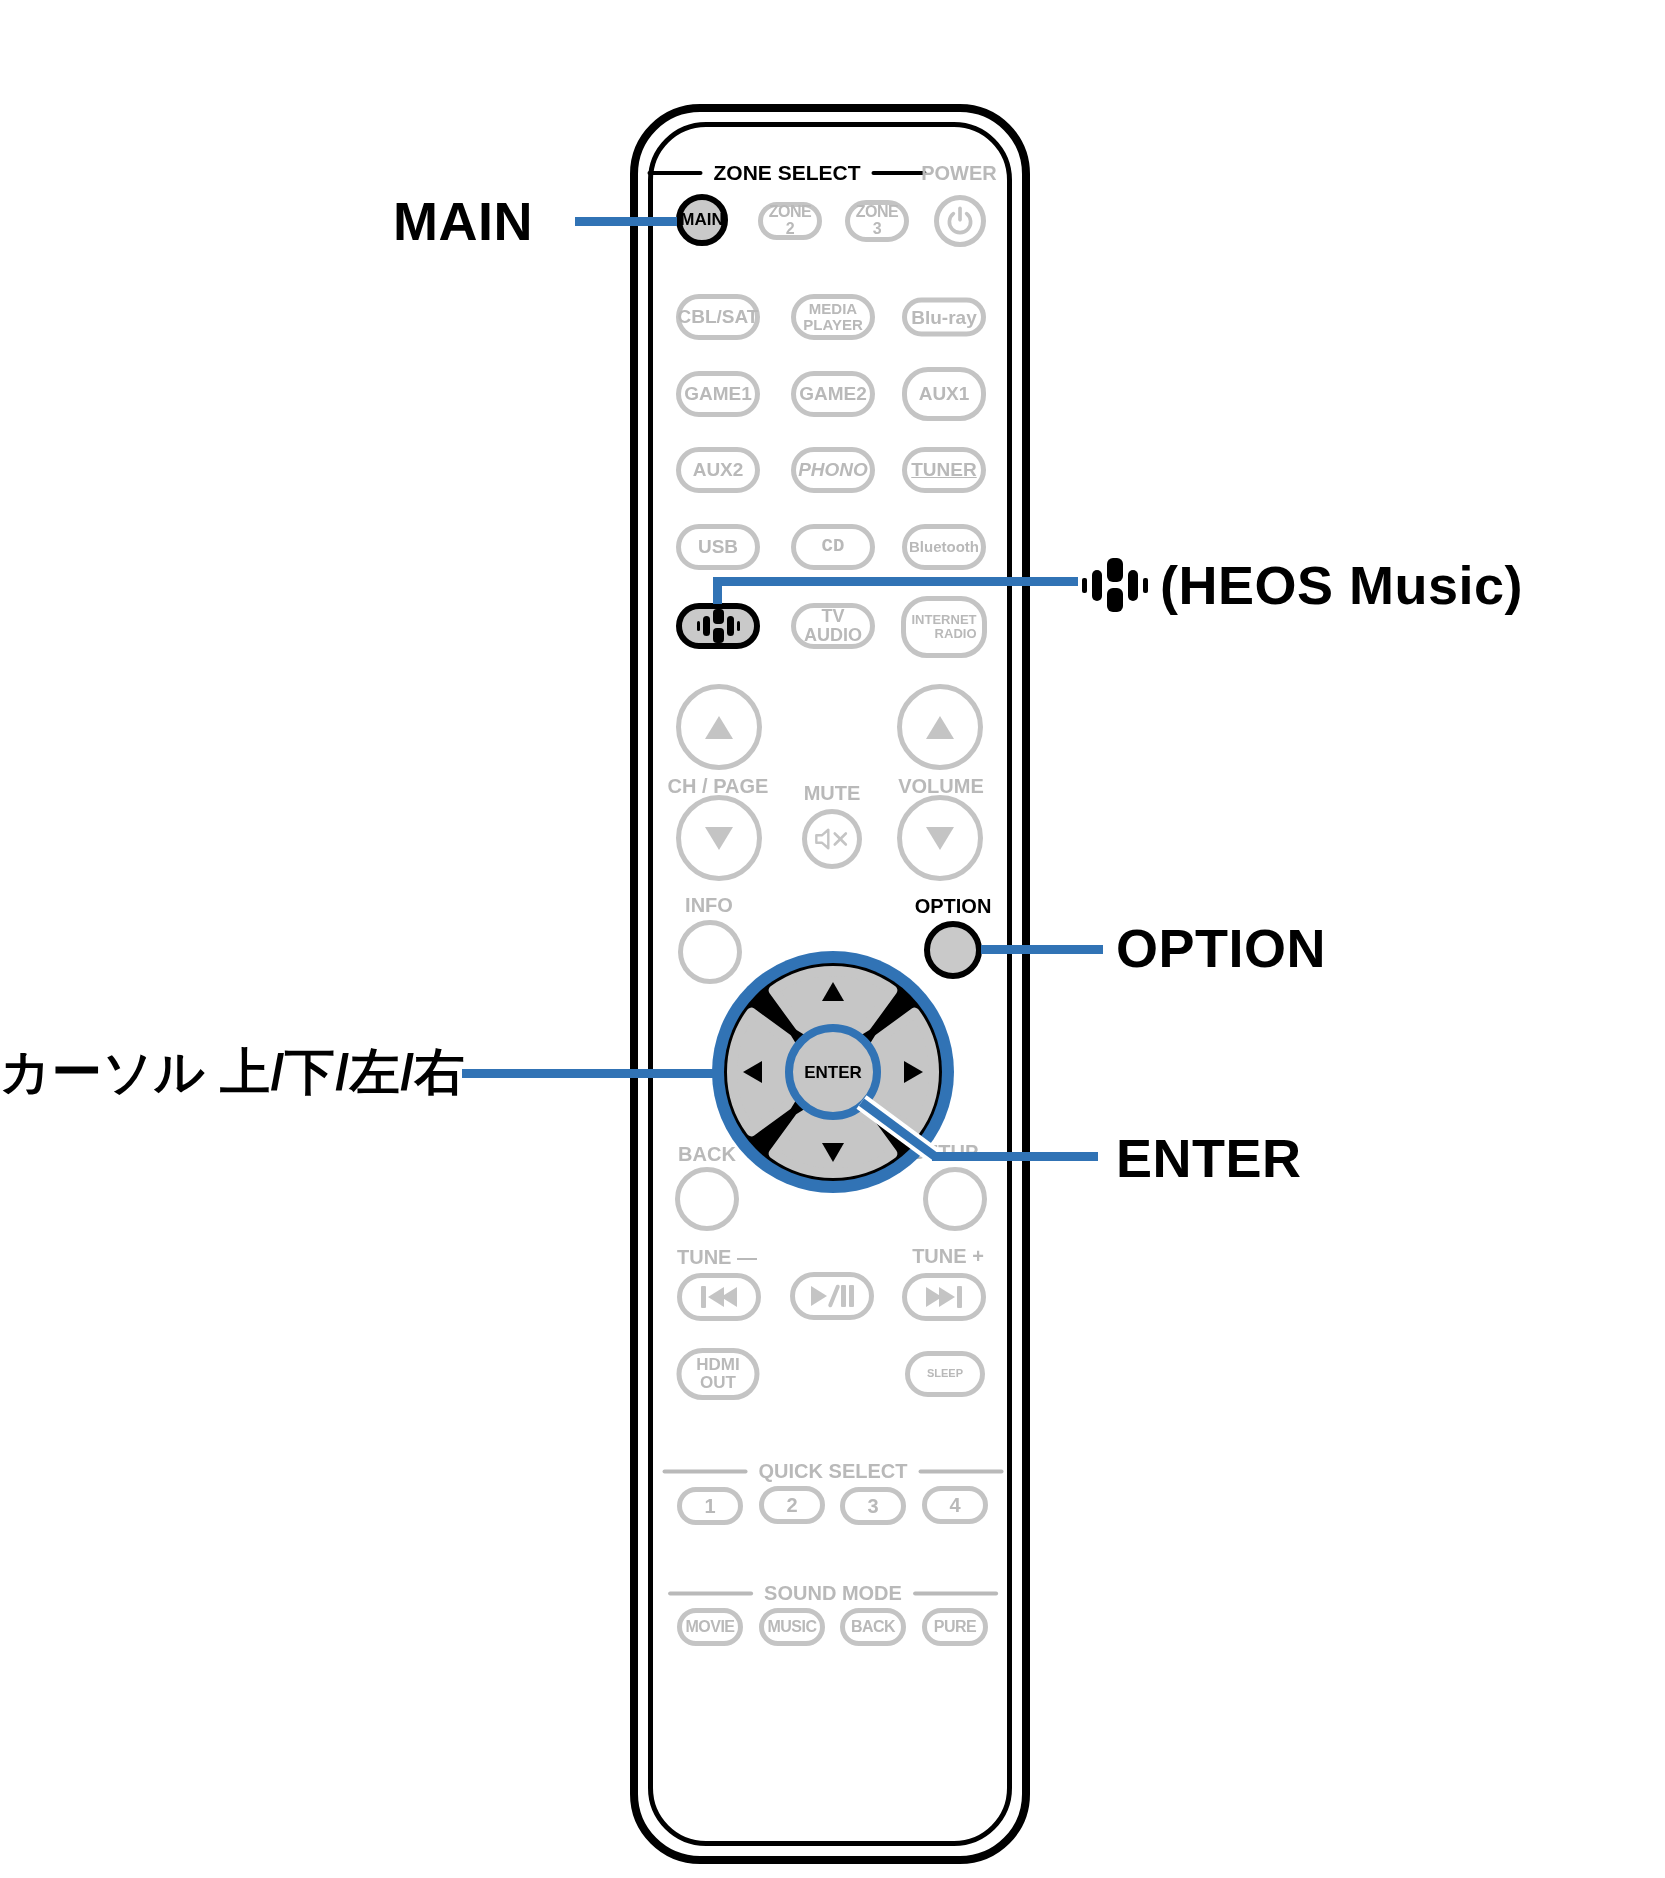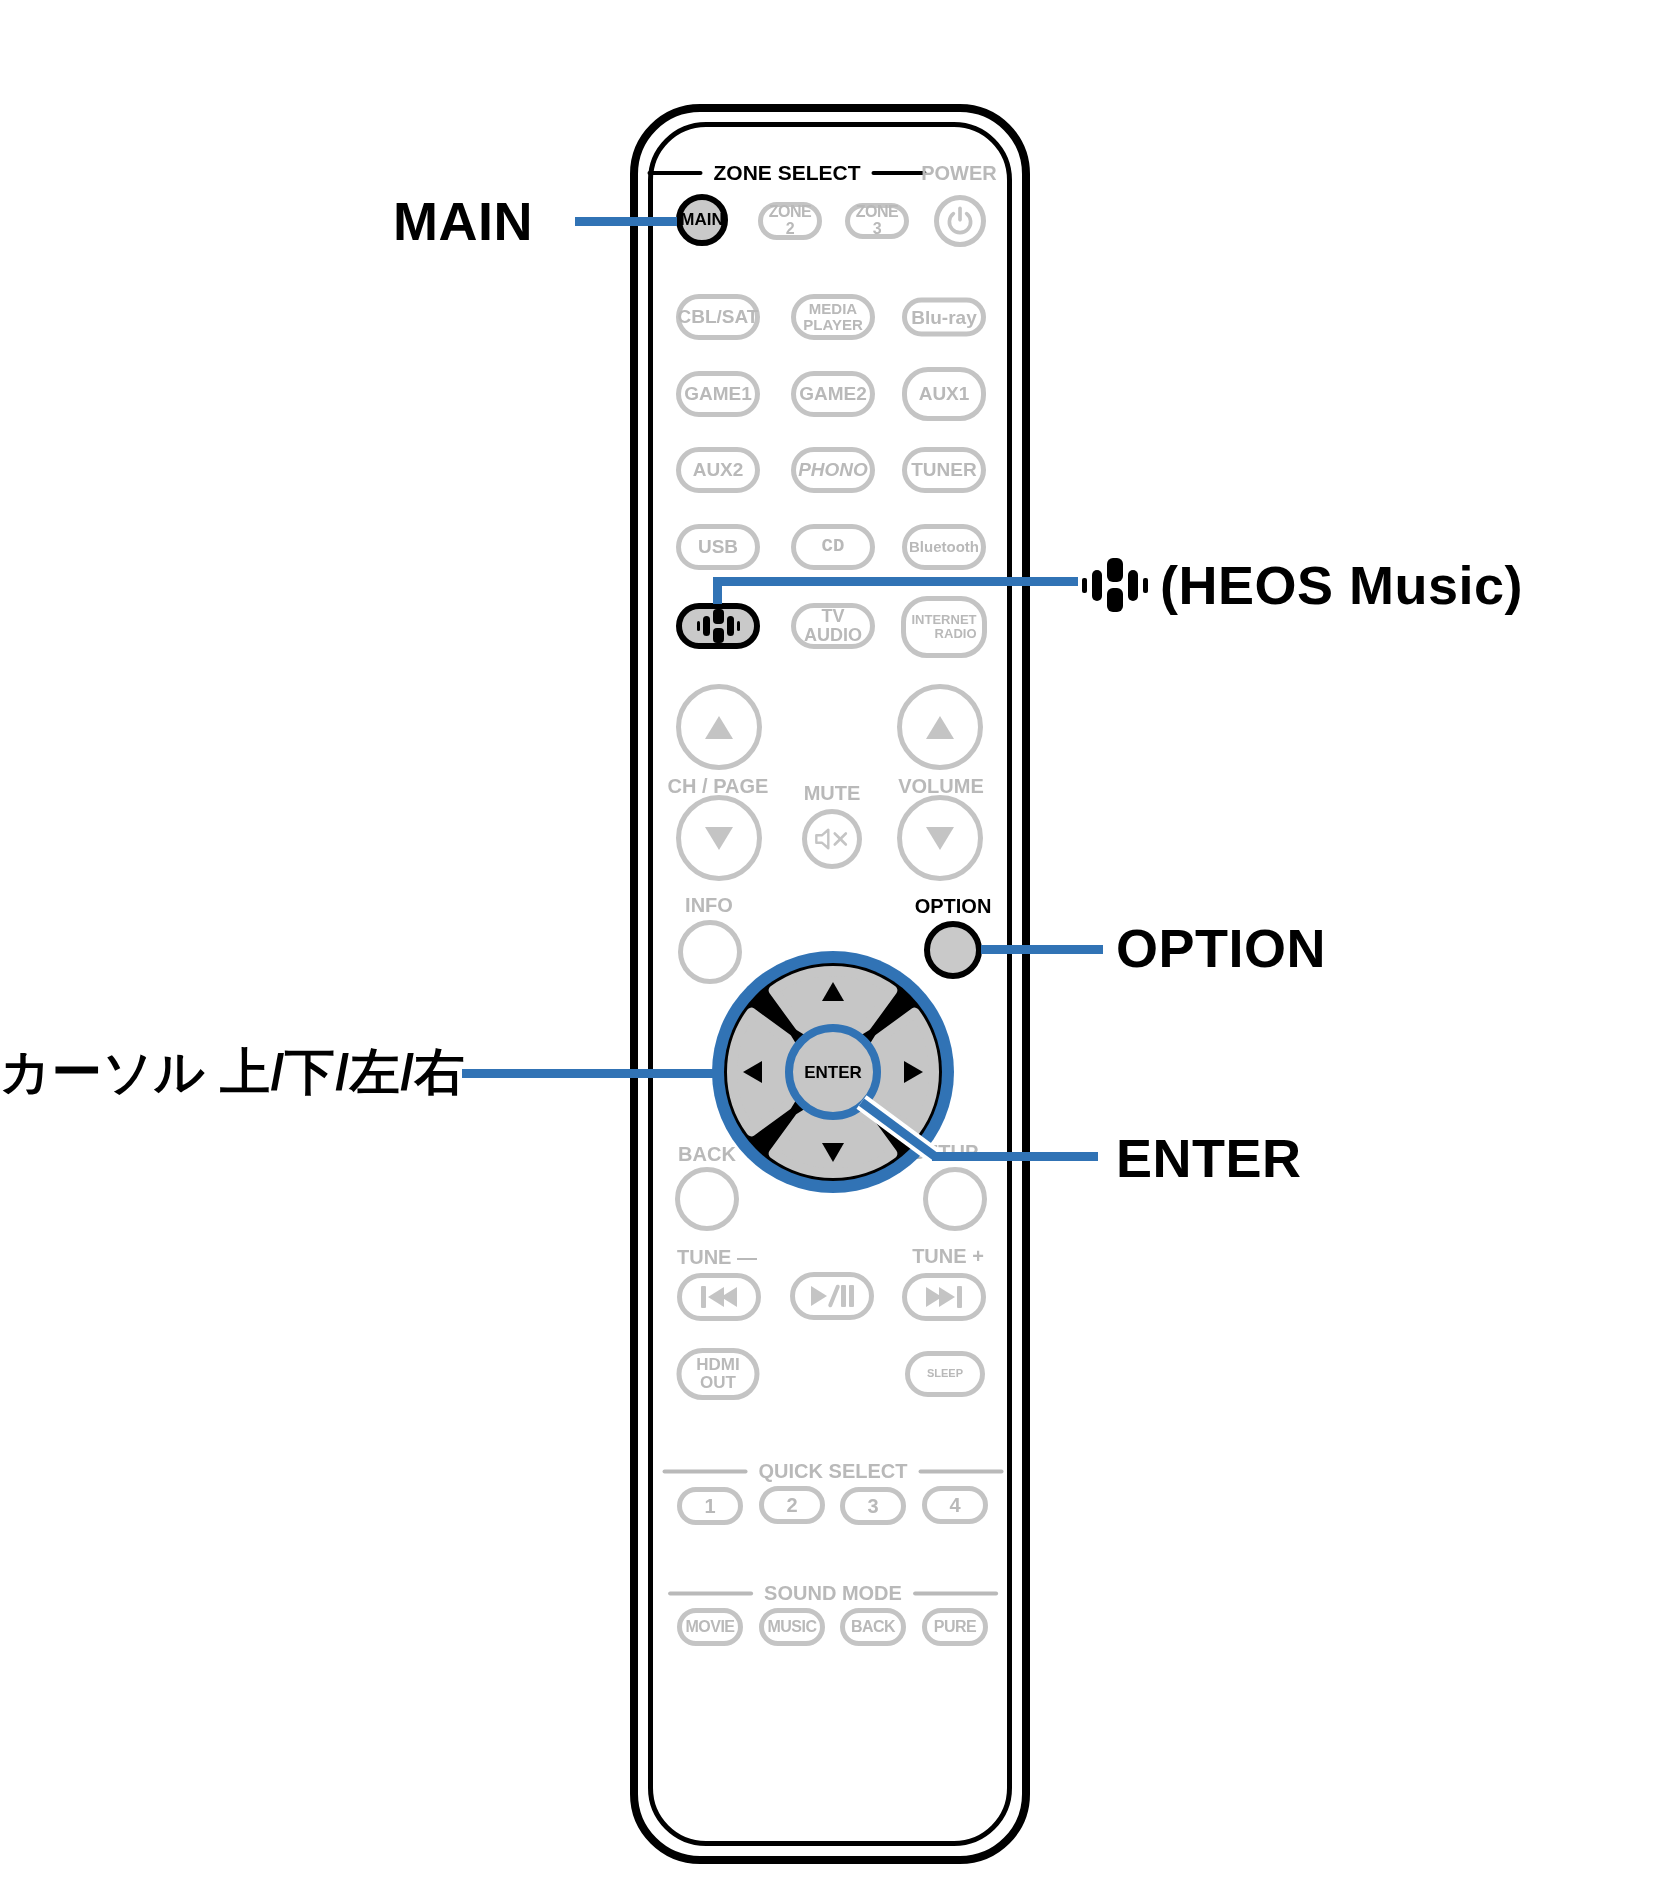--- a/index.html
+++ b/index.html
@@ -73,40 +73,40 @@
 
   <div class="hdr" style="left:787px;top:173px;color:#000;font-size:21px;">
     <div class="line" style="width:55px;"></div>
     <span>ZONE SELECT</span>
     <div class="line" style="width:55px;"></div>
   </div>
   <div class="lbl" style="left:959px;top:173px;">POWER</div>
 
   <div class="btn circ filled" style="left:702px;top:220px;width:52px;height:52px;font-size:17px;border-width:6px;">MAIN</div>
   <div class="btn pill" style="left:790px;top:221px;width:64px;height:38px;font-size:16px;letter-spacing:-0.5px;">ZONE 2</div>
-  <div class="btn pill" style="left:877px;top:221px;width:64px;height:36px;font-size:16px;letter-spacing:-0.5px;">ZONE 3</div>
+  <div class="btn pill" style="left:877px;top:221px;width:64px;height:42px;font-size:16px;letter-spacing:-0.5px;">ZONE 3</div>
   <div class="btn circ" style="left:960px;top:221px;width:52px;height:52px;">
     <svg width="32" height="32" viewBox="0 0 28 28">
       <path d="M8.2 7.6 A9.3 9.3 0 1 0 19.8 7.6" fill="none" stroke="#c4c4c4" stroke-width="3.2" stroke-linecap="round"></path>
       <line x1="14" y1="3" x2="14" y2="13" stroke="#c4c4c4" stroke-width="3.2" stroke-linecap="round"></line>
     </svg>
   </div>
 
   <div class="btn pill" style="left:718px;top:317px;width:84px;height:46px;font-size:19px;">CBL/SAT</div>
   <div class="btn pill" style="left:833px;top:317px;width:84px;height:46px;font-size:15px;">MEDIA
 PLAYER</div>
   <div class="btn pill" style="left:944px;top:317px;width:84px;height:39px;font-size:19px;">Blu-ray</div>
 
   <div class="btn pill" style="left:718px;top:394px;width:84px;height:46px;font-size:19px;">GAME1</div>
   <div class="btn pill" style="left:833px;top:394px;width:84px;height:46px;font-size:19px;">GAME2</div>
   <div class="btn pill" style="left:944px;top:394px;width:84px;height:54px;font-size:19px;">AUX1</div>
 
   <div class="btn pill" style="left:718px;top:470px;width:84px;height:46px;font-size:19px;">AUX2</div>
   <div class="btn pill" style="left:833px;top:470px;width:84px;height:46px;font-size:19px;font-style:italic;">PHONO</div>
-  <div class="btn pill" style="left:944px;top:470px;width:84px;height:46px;font-size:19px;">TUNER</div>
+  <div class="btn pill" style="left:944px;top:470px;width:84px;height:46px;font-size:19px;text-decoration:underline;">TUNER</div>
 
   <div class="btn pill" style="left:718px;top:547px;width:84px;height:46px;font-size:19px;">USB</div>
   <div class="btn pill" style="left:833px;top:547px;width:84px;height:46px;font-size:19px;font-family:Liberation Mono, monospace;">CD</div>
   <div class="btn pill" style="left:944px;top:547px;width:84px;height:46px;font-size:15px;">Bluetooth</div>
 
   <div class="btn pill filled" style="left:718px;top:626px;width:84px;height:46px;border-width:6px;">
     <div class="heos sm">
       <div class="tick"></div><div class="side"></div>
       <div class="mid"><div></div><div></div></div>
       <div class="side"></div><div class="tick"></div>

